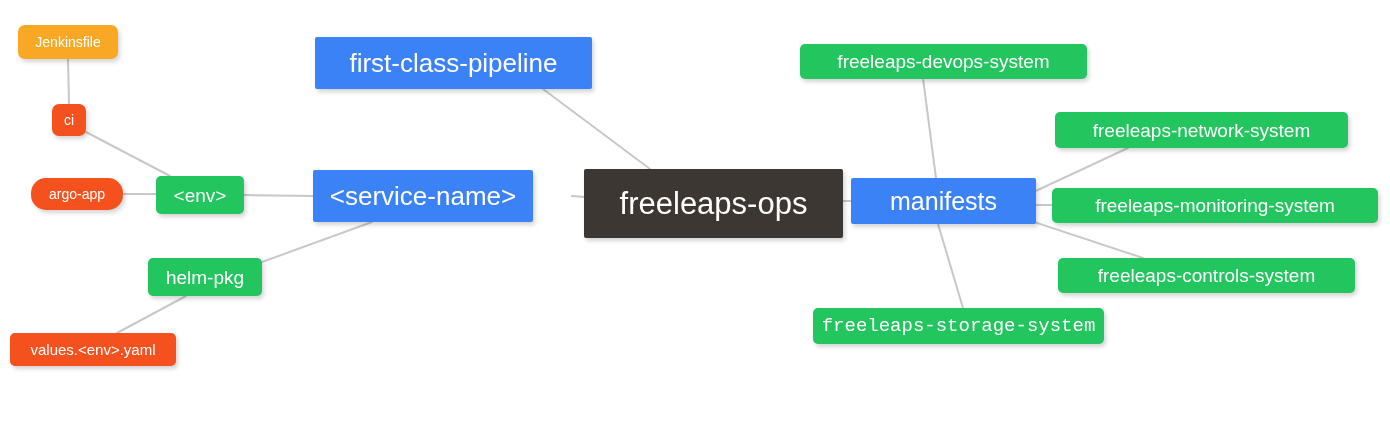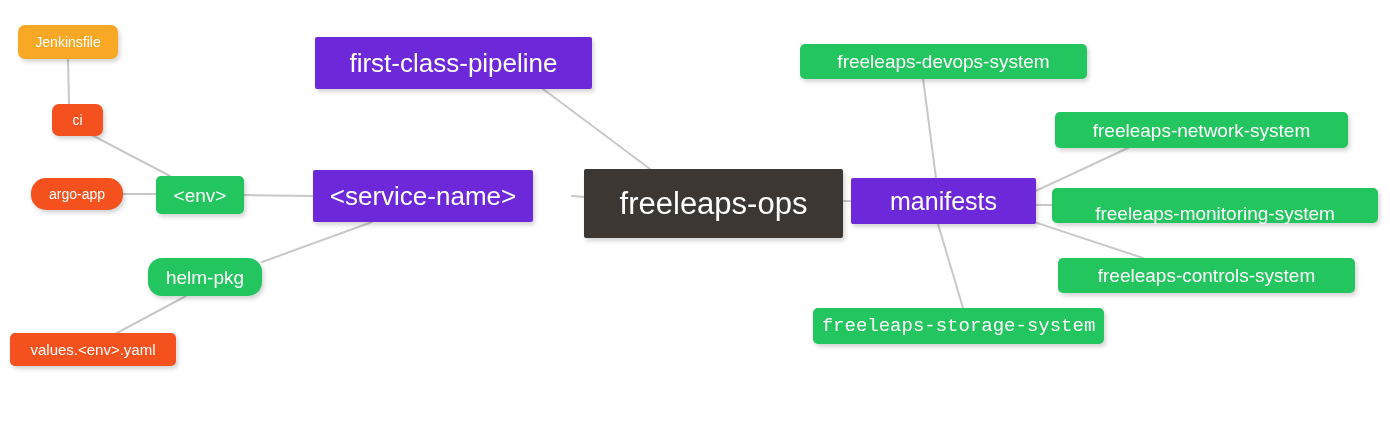--- a/index.html
+++ b/index.html
@@ -34,21 +34,21 @@
     align-items: center;
     justify-content: center;
     color: #ffffff;
     white-space: nowrap;
     line-height: 1;
     box-shadow: 2px 3px 4px rgba(0,0,0,0.17);
     z-index: 5;
   }
   
   .n-green  { background: #22c55e; }
-  .n-blue   { background: #6d28d9; }
+  .n-blue   { background: #3b82f6; }
   .n-dark   { background: #3c3733; }
   .n-orange { background: #f9a825; }
   .n-red    { background: #f4511e; }
 
   
   .r-sharp  { border-radius: 2px; }
   .r-soft   { border-radius: 5px; }
   .r-round  { border-radius: 7px; }
 </style>
 </head>
@@ -68,30 +68,30 @@
       <line x1="936" y1="178" x2="921" y2="63" stroke="#c8c8c8" stroke-width="2" stroke-linecap="round"></line>
       <line x1="1010" y1="203" x2="1128" y2="148" stroke="#c8c8c8" stroke-width="2" stroke-linecap="round"></line>
       <line x1="1010" y1="205" x2="1052" y2="205" stroke="#c8c8c8" stroke-width="2" stroke-linecap="round"></line>
       <line x1="1010" y1="214" x2="1143" y2="258" stroke="#c8c8c8" stroke-width="2" stroke-linecap="round"></line>
       <line x1="938" y1="224" x2="963" y2="308" stroke="#c8c8c8" stroke-width="2" stroke-linecap="round"></line>
     </svg>
   <div id="node-layer">
       <div class="node n-orange r-round" style="left: 18px; top: 25px; width: 100px; height: 34px; font-size: 14px;">
         <span>Jenkinsfile</span>
       </div>
-      <div class="node n-red r-round" style="left: 52px; top: 104px; width: 51px; height: 32px; font-size: 14px;">
+      <div class="node n-red r-round" style="left: 52px; top: 104px; width: 34px; height: 32px; font-size: 14px;">
         <span>ci</span>
       </div>
       <div class="node n-red r-soft" style="left: 31px; top: 178px; width: 92px; height: 32px; font-size: 14px; border-radius: 15px;">
         <span>argo-app</span>
       </div>
       <div class="node n-green r-soft" style="left: 156px; top: 176px; width: 88px; height: 38px; font-size: 19px;">
         <span>&lt;env&gt;</span>
       </div>
-      <div class="node n-green r-soft" style="left: 148px; top: 258px; width: 114px; height: 38px; font-size: 19px; border-radius: 14px;">
+      <div class="node n-green r-soft" style="left: 148px; top: 258px; width: 114px; height: 38px; font-size: 19px;">
         <span>helm-pkg</span>
       </div>
       <div class="node n-red r-soft" style="left: 10px; top: 333px; width: 166px; height: 33px; font-size: 15px;">
         <span>values.&lt;env&gt;.yaml</span>
       </div>
       <div class="node n-blue r-sharp" style="left: 315px; top: 37px; width: 277px; height: 52px; font-size: 26px;">
         <span>first-class-pipeline</span>
       </div>
       <div class="node n-blue r-sharp" style="left: 313px; top: 170px; width: 220px; height: 52px; font-size: 26px;">
         <span>&lt;service-name&gt;</span>
@@ -101,21 +101,21 @@
       </div>
       <div class="node n-blue r-sharp" style="left: 851px; top: 178px; width: 185px; height: 46px; font-size: 25px;">
         <span>manifests</span>
       </div>
       <div class="node n-green r-soft" style="left: 800px; top: 28px; width: 287px; height: 35px; font-size: 19px; margin-top: 16px;">
         <span>freeleaps-devops-system</span>
       </div>
       <div class="node n-green r-soft" style="left: 1055px; top: 112px; width: 293px; height: 36px; font-size: 19px;">
         <span>freeleaps-network-system</span>
       </div>
-      <div class="node n-green r-soft" style="left: 1052px; top: 188px; width: 326px; height: 35px; font-size: 19px; align-items: flex-end;">
+      <div class="node n-green r-soft" style="left: 1052px; top: 188px; width: 326px; height: 35px; font-size: 19px;">
         <span>freeleaps-monitoring-system</span>
       </div>
       <div class="node n-green r-soft" style="left: 1058px; top: 258px; width: 297px; height: 35px; font-size: 19px;">
         <span>freeleaps-controls-system</span>
       </div>
       <div class="node n-green r-soft" style="left: 813px; top: 308px; width: 291px; height: 36px; font-size: 19px; font-family: Liberation Mono, monospace;">
         <span>freeleaps-storage-system</span>
       </div>
     </div>
 </div>

